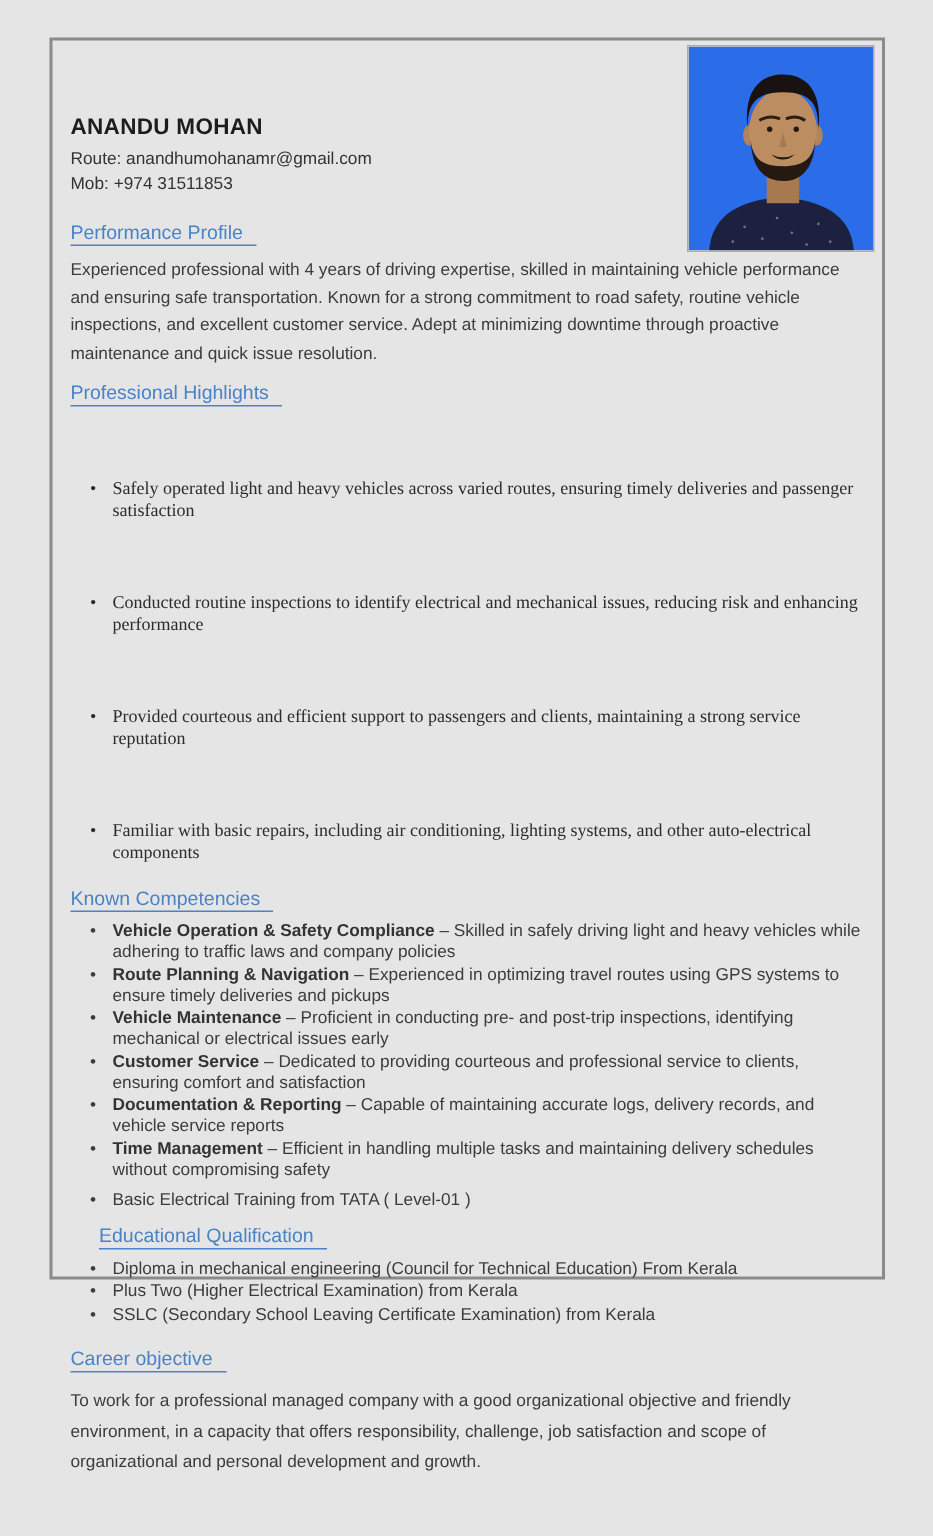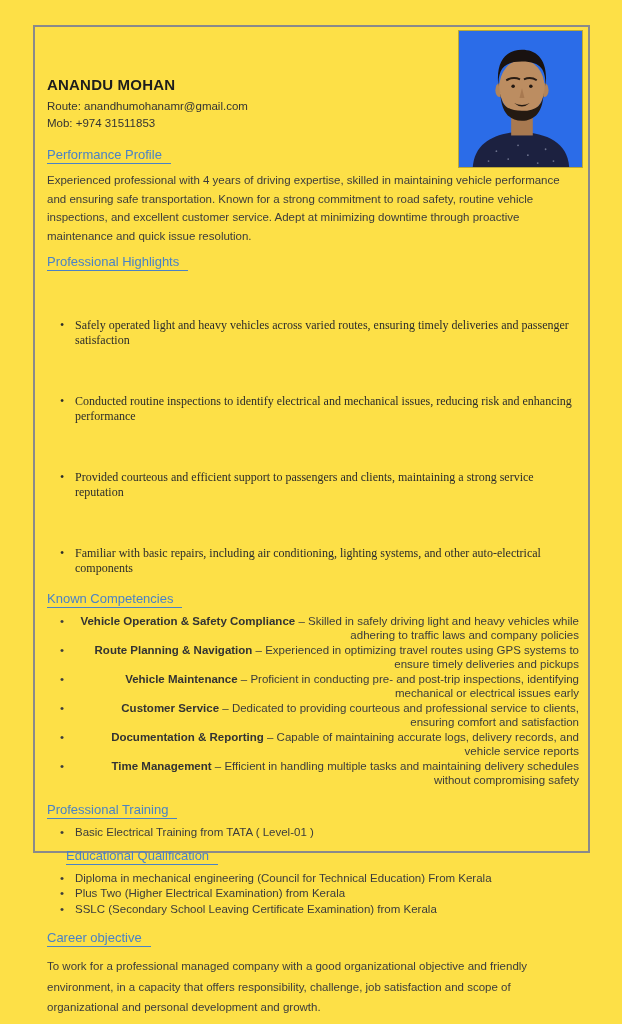--- a/index.html
+++ b/index.html
@@ -7,21 +7,21 @@
     --body-text:#3c3c3c;
     --name-text:#1d1d1d;
     --page-border:#8a8a8a;
     --photo-background:#2b6ce8;
     --shirt-navy:#1c2140;
     --skin:#bc8d61;
     --hair:#191210;
   }
   html,body{margin:0;padding:0;background:#ffffff;}
   .page{
-    position:relative;width:622px;height:1024px;background:#fde047;
+    position:relative;width:622px;height:1024px;background:#e5e5e5;
     font-family:"Liberation Sans",sans-serif;color:var(--body-text);
     overflow:hidden;
   }
   .frame{
     position:absolute;left:33px;top:25px;width:557px;height:828px;
     border:2px solid var(--page-border);box-sizing:border-box;
   }
   .photo{
     position:absolute;left:458px;top:30px;width:125px;height:138px;
     border:1px solid rgba(0,0,0,.25);box-sizing:border-box;overflow:hidden;
@@ -34,21 +34,21 @@
   .heading{font-size:13px;font-weight:normal;color:var(--heading-blue);margin:0;}
   .heading .hu{border-bottom:1.5px solid var(--heading-blue);padding-bottom:1px;padding-right:9px;display:inline-block;}
   .para{font-size:11.5px;line-height:18.5px;margin:7px 0 0;width:527px;color:var(--body-text);}
   .co-para{line-height:20.5px;margin-top:9px;}
   .list{list-style:none;margin:6px 0 0;padding:0;}
   .li{position:relative;padding-left:28px;font-size:11.5px;line-height:14.5px;}
   .li::before{content:"\2022";position:absolute;left:13px;top:0;}
   .serif-list{margin-top:8px;}
   .serif-li{font-family:"Liberation Serif",serif;font-size:12px;line-height:14.5px;margin-bottom:7px;color:#2b2b2b;margin-top:47px;}
   .comp-list{margin-top:6px;}
-  .comp-li{line-height:14px;margin-bottom:1px;text-align:right;}
+  .comp-li{line-height:14px;margin-bottom:1px;}
   .comp-title{font-weight:bold;color:#333333;}
   .edu-li{margin-bottom:1px;}
   .mt-pp{margin-top:15px;}
   .mt-ph{margin-top:9px;}
   .mt-cc{margin-top:16px;}
   .mt-pt{margin-top:15px;}
   .mt-eq{margin-top:8px;padding-left:19px;}
   .mt-co{margin-top:14px;}
 </style>
 </head>
@@ -107,21 +107,20 @@
     <ul class="list comp-list">
 
     <li class="li comp-li"><b class="comp-title">Vehicle Operation &amp; Safety Compliance</b> <span>– Skilled in safely driving light and heavy vehicles while adhering to traffic laws and company policies</span></li>
         <li class="li comp-li"><b class="comp-title">Route Planning &amp; Navigation</b> <span>– Experienced in optimizing travel routes using GPS systems to ensure timely deliveries and pickups</span></li>
         <li class="li comp-li"><b class="comp-title">Vehicle Maintenance</b> <span>– Proficient in conducting pre- and post-trip inspections, identifying mechanical or electrical issues early</span></li>
         <li class="li comp-li"><b class="comp-title">Customer Service</b> <span>– Dedicated to providing courteous and professional service to clients, ensuring comfort and satisfaction</span></li>
         <li class="li comp-li"><b class="comp-title">Documentation &amp; Reporting</b> <span>– Capable of maintaining accurate logs, delivery records, and vehicle service reports</span></li>
         <li class="li comp-li"><b class="comp-title">Time Management</b> <span>– Efficient in handling multiple tasks and maintaining delivery schedules without compromising safety</span></li>
       </ul>
 
-    <h2 class="heading mt-pt"><span class="hu">Professional Training</span></h2>
     <ul class="list">
 
     <li class="li edu-li"><span>Basic Electrical Training from TATA ( Level-01 )</span></li>
       </ul>
 
     <h2 class="heading mt-eq"><span class="hu">Educational Qualification</span></h2>
     <ul class="list">
 
     <li class="li edu-li"><span>Diploma in mechanical engineering (Council for Technical Education) From Kerala</span></li>
         <li class="li edu-li"><span>Plus Two (Higher Electrical Examination) from Kerala</span></li>

